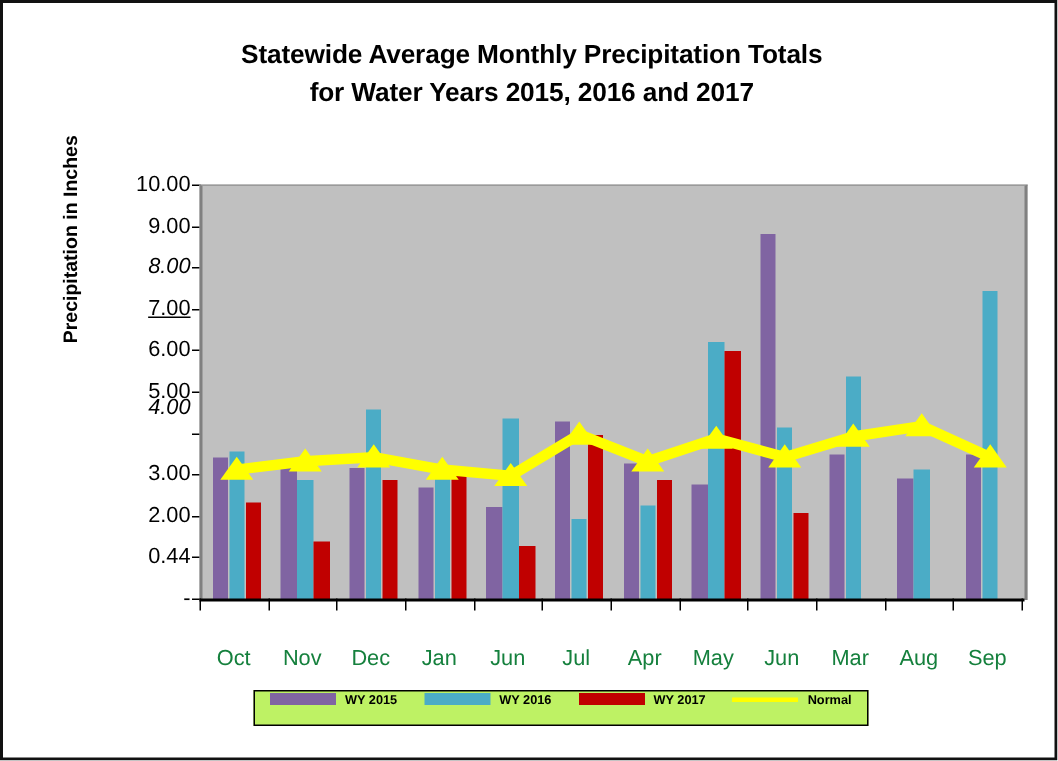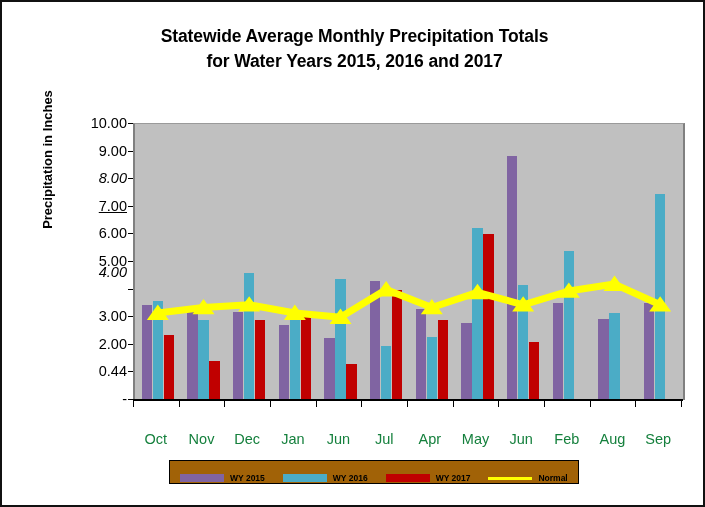--- a/index.html
+++ b/index.html
@@ -136,23 +136,23 @@
     pointer-events: none;
   }
 
   
   #legend {
     position: absolute;
     left: 167px;
     top: 458px;
     height: 24px;
     border: 1px solid #000000;
-    background: #a16207;
+    background: #bef264;
     display: flex;
-    align-items: flex-end;
+    align-items: flex-start;
     padding: 0 10px;
     box-sizing: border-box;
   }
   .legend-item {
     display: flex;
     align-items: center;
     margin-right: 18px;
     white-space: nowrap;
   }
   .legend-item:last-child { margin-right: 0; }
@@ -282,21 +282,21 @@
   <div id="x-labels">
       <div class="x-label" style="left: 153.833px;">Oct</div>
       <div class="x-label" style="left: 199.5px;">Nov</div>
       <div class="x-label" style="left: 245.167px;">Dec</div>
       <div class="x-label" style="left: 290.833px;">Jan</div>
       <div class="x-label" style="left: 336.5px;">Jun</div>
       <div class="x-label" style="left: 382.167px;">Jul</div>
       <div class="x-label" style="left: 427.833px;">Apr</div>
       <div class="x-label" style="left: 473.5px;">May</div>
       <div class="x-label" style="left: 519.167px;">Jun</div>
-      <div class="x-label" style="left: 564.833px;">Feb</div>
+      <div class="x-label" style="left: 564.833px;">Mar</div>
       <div class="x-label" style="left: 610.5px;">Aug</div>
       <div class="x-label" style="left: 656.167px;">Sep</div>
     </div>
 
   <div id="legend">
       <div class="legend-item">
         <span class="legend-swatch" style="background: rgb(128, 100, 162);"></span>
         <span class="legend-label">WY 2015</span>
       </div>
       <div class="legend-item">

